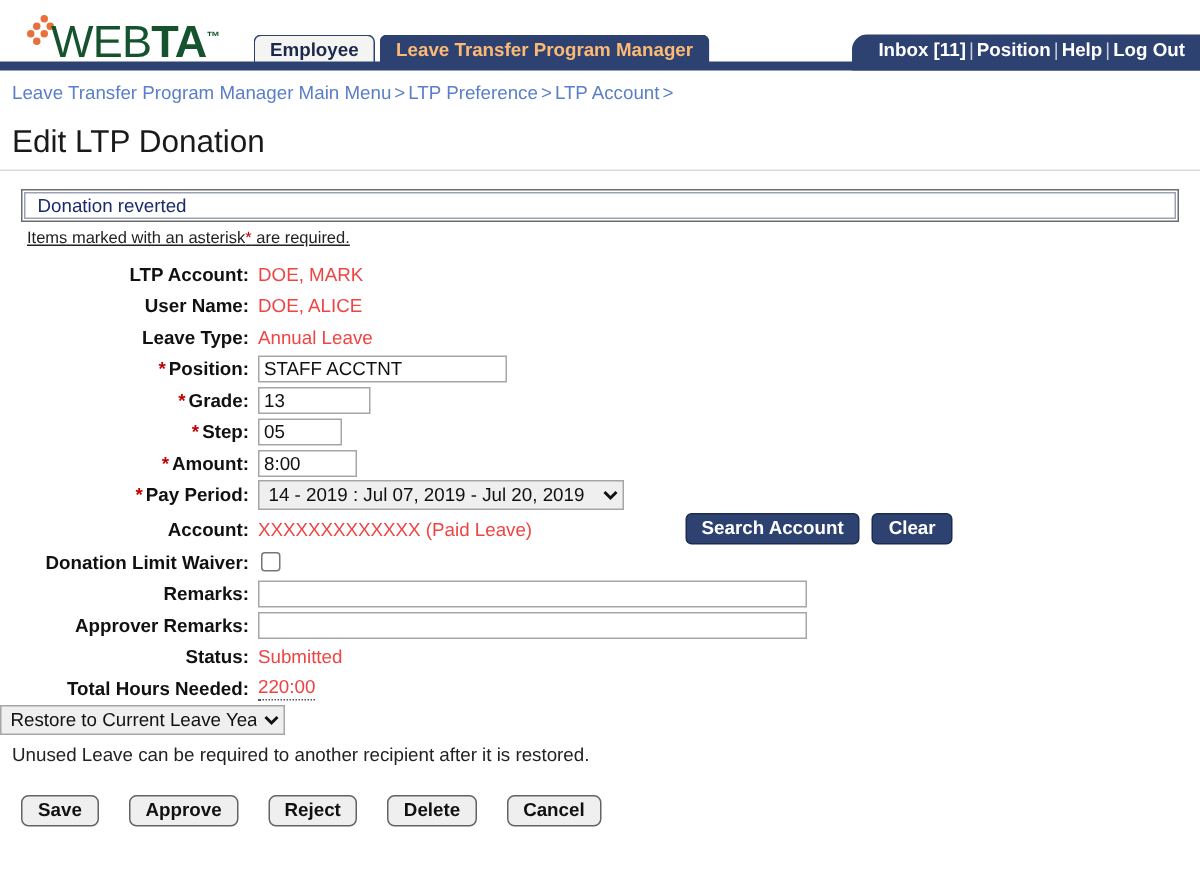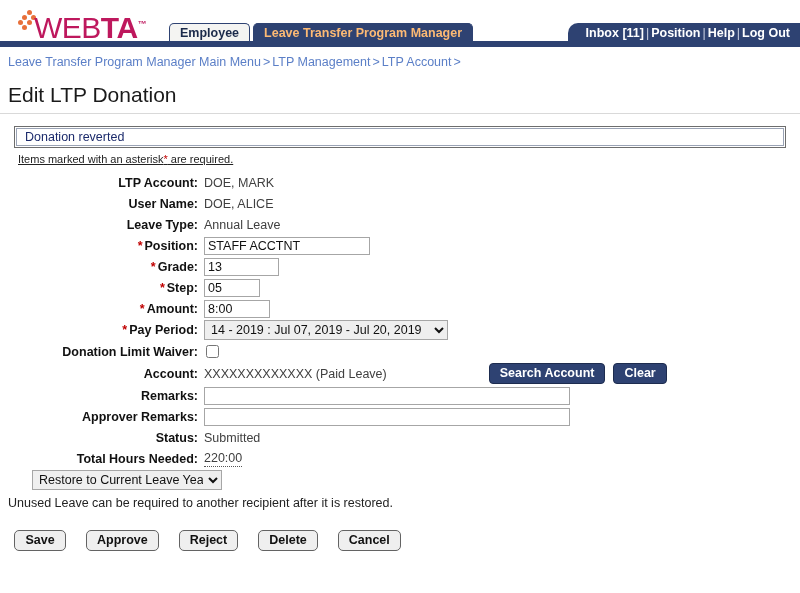--- a/index.html
+++ b/index.html
@@ -57,21 +57,21 @@
   .d4 { left: 0px;  top: 10px; }
   .d5 { left: 9px;  top: 10px; }
   .d6 { left: 4px;  top: 15px; }
   .logo-text {
     position: absolute;
     left: 26px;
     top: 1px;
     font-family: "Liberation Sans", sans-serif;
     font-size: 30px;
     letter-spacing: -0.5px;
-    color: #be185d;
+    color: #14532d;
     line-height: 34px;
     white-space: nowrap;
   }
   .logo-web { font-weight: 300; }
   .logo-ta { font-weight: bold; }
   .logo-tm {
     font-size: 9px;
     vertical-align: super;
     font-weight: bold;
   }
@@ -189,21 +189,20 @@
     margin: 5px 0 0 18px;
     font-size: 11px;
     color: #222222;
     text-decoration: underline;
   }
   .asterisk-note .star { color: #c00000; }
 
   
   .form {
     margin-top: 8px;
-    margin-left: 32px;
   }
   .row {
     display: flex;
     align-items: center;
     min-height: 19px;
     margin-bottom: 2px;
   }
   .label {
     width: 172px;
     text-align: right;
@@ -214,21 +213,21 @@
     box-sizing: border-box;
     white-space: nowrap;
   }
   .label .star {
     color: #c00000;
     font-weight: bold;
     padding-right: 2px;
   }
   .value {
     font-size: 12.5px;
-    color: #404040;
+    color: #ef4444;
     white-space: nowrap;
   }
   .value-dotted {
     border-bottom: 1px dotted #555555;
     display: inline-block;
     line-height: 15px;
   }
 
   input.txt {
     font-family: "Liberation Sans", sans-serif;
@@ -335,21 +334,21 @@
   </div>
 
   <div class="header-right">
     <a href="#">Inbox [11]</a><span class="sep">|</span><a href="#">Position</a><span class="sep">|</span><a href="#">Help</a><span class="sep">|</span><a href="#">Log Out</a>
   </div>
 
   <div class="header-bottom-bar"></div>
 </div>
 
 <div class="breadcrumb">
-  <a href="#">Leave Transfer Program Manager Main Menu</a><span class="crumb-sep">&gt;</span><a href="#">LTP Management</a><span class="crumb-sep">&gt;</span><a href="#">LTP Account</a><span class="crumb-sep">&gt;</span>
+  <a href="#">Leave Transfer Program Manager Main Menu</a><span class="crumb-sep">&gt;</span><a href="#">LTP Preference</a><span class="crumb-sep">&gt;</span><a href="#">LTP Account</a><span class="crumb-sep">&gt;</span>
 </div>
 
 <h1 class="page-title">Edit LTP Donation</h1>
 <div class="title-rule"></div>
 
 <div class="msg-outer">
   <div class="msg-inner">
     <span class="msg-text">Donation reverted</span>
   </div>
 </div>
@@ -393,37 +392,37 @@
   <div class="row">
     <div class="label"><span class="star">*</span><span>Amount:</span></div>
     <input class="txt w-amount" type="text" value="8:00" style="">
   </div>
 
   <div class="row">
     <div class="label"><span class="star">*</span><span>Pay Period:</span></div>
     <select class="sel w-payperiod">
       <option>14 - 2019 : Jul 07, 2019 - Jul 20, 2019</option>
     </select>
-  </div>
-
-  <div class="row">
-    <div class="label">Donation Limit Waiver:</div>
-    <input class="chk" type="checkbox" style="">
   </div>
 
   <div class="row">
     <div class="label">Account:</div>
     <div class="value">XXXXXXXXXXXXX (Paid Leave)</div>
     <div class="account-buttons">
       <button class="btn-blue">Search Account</button>
       <button class="btn-blue">Clear</button>
     </div>
   </div>
 
   <div class="row">
+    <div class="label">Donation Limit Waiver:</div>
+    <input class="chk" type="checkbox" style="">
+  </div>
+
+  <div class="row">
     <div class="label">Remarks:</div>
     <input class="txt w-remarks" type="text" value="" style="">
   </div>
 
   <div class="row">
     <div class="label">Approver Remarks:</div>
     <input class="txt w-remarks" type="text" value="" style="">
   </div>
 
   <div class="row">

